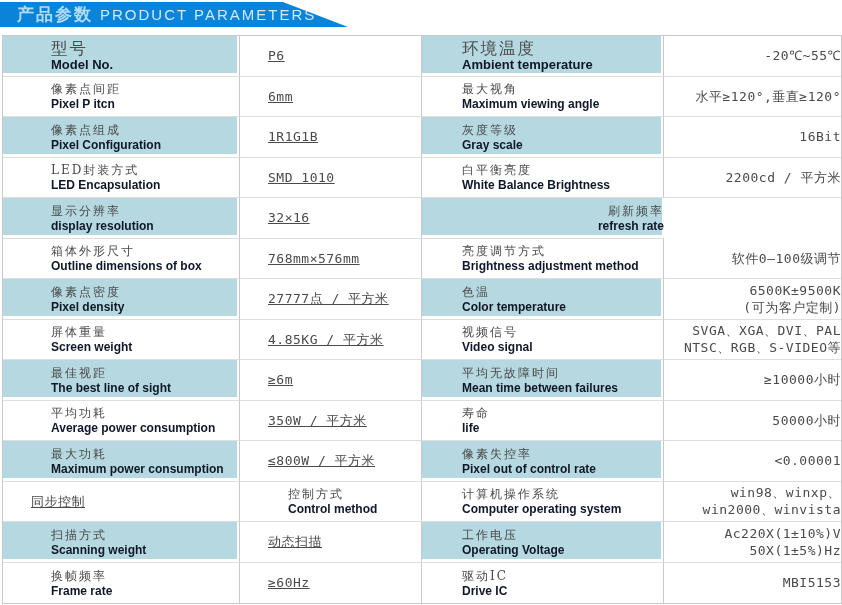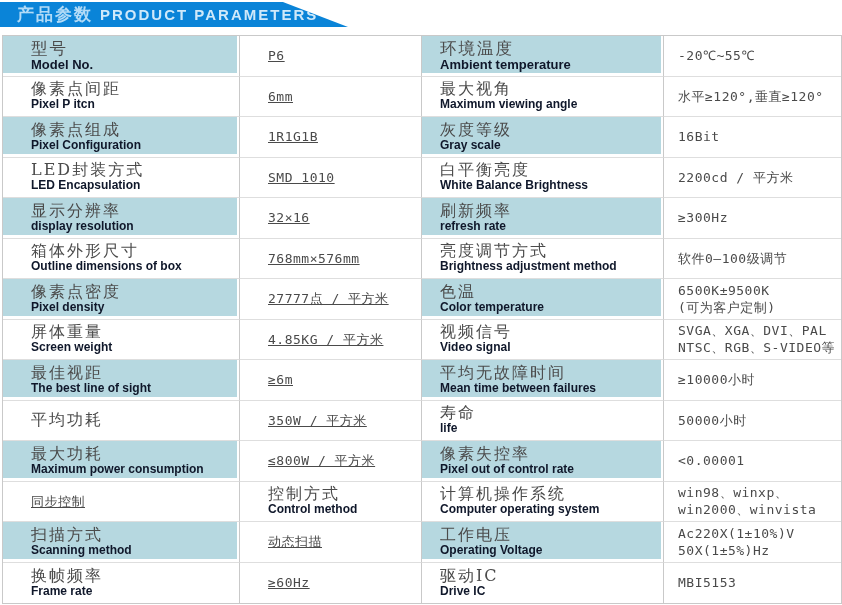--- a/index.html
+++ b/index.html
@@ -27,21 +27,21 @@
     font-family: "DejaVu Serif", serif;
     font-size: 17px;
     font-weight: bold;
     color: rgba(225, 243, 255, 0.78);
     letter-spacing: 2px;
     white-space: nowrap;
   }
   .banner .en-title {
     font-family: "Liberation Sans", sans-serif;
     font-size: 15px;
-    font-weight: 700;
+    font-weight: 400;
     color: #cfe9fa;
     letter-spacing: 2px;
     margin-left: 7px;
     white-space: nowrap;
     text-align: right;
   }
 
   
   .ptable {
     position: absolute;
@@ -59,31 +59,31 @@
   .cell {
     box-sizing: border-box;
     border-right: 1px solid var(--border, #c9c9c9);
     border-bottom: 1px solid #dedede;
     display: flex;
     flex-direction: column;
     justify-content: center;
     overflow: hidden;
   }
   .prow:last-child .cell { border-bottom: none; }
-  .cell:last-child { border-right: none; }
-
-  .label-cell { padding-left: 28px; }
-  .label-cell.c3 { padding-left: 18px; justify-content: center; }
+  .cell:last-child { border-right: none; text-align: right; }
+
+  .label-cell { padding-left: 48px; }
+  .label-cell.c3 { padding-left: 40px; justify-content: center; }
   .prow.shaded .label-cell {
     background: var(--shade, #b6d8e0);
     box-shadow: inset -2px -3px 0 0 #ffffff;
   }
   .zh {
     font-family: "DejaVu Serif", serif;
-    font-size: 16px;
+    font-size: 12px;
     color: #4b4b4b;
     letter-spacing: 2px;
     line-height: 16px;
     white-space: nowrap;
   }
   .en {
     font-family: "Liberation Sans", sans-serif;
     font-size: 12px;
     font-weight: bold;
     color: #0f172a;
@@ -168,21 +168,20 @@
   <div class="prow shaded">
     <div class="cell label-cell c1">
       <div class="zh">显示分辨率</div>
       <div class="en">display resolution</div>
     </div>
     <div class="cell value-cell c2">32×16</div>
     <div class="cell label-cell c3">
       <div class="zh">刷新频率</div>
       <div class="en">refresh rate</div>
     </div>
-    <div class="cell value-cell c4">≥300Hz</div>
   </div>
 
   <div class="prow">
     <div class="cell label-cell c1">
       <div class="zh">箱体外形尺寸</div>
       <div class="en">Outline dimensions of box</div>
     </div>
     <div class="cell value-cell c2">768mm×576mm</div>
     <div class="cell label-cell c3">
       <div class="zh">亮度调节方式</div>
@@ -228,20 +227,21 @@
     <div class="cell label-cell c3">
       <div class="zh">平均无故障时间</div>
       <div class="en">Mean time between failures</div>
     </div>
     <div class="cell value-cell c4">≥10000小时</div>
   </div>
 
   <div class="prow">
     <div class="cell label-cell c1">
       <div class="zh">平均功耗</div>
+      <div class="en">Average power consumption</div>
     </div>
     <div class="cell value-cell c2">350W / 平方米</div>
     <div class="cell label-cell c3">
       <div class="zh">寿命</div>
       <div class="en">life</div>
     </div>
     <div class="cell value-cell c4">50000小时</div>
   </div>
 
   <div class="prow shaded">
@@ -267,21 +267,21 @@
       <div class="zh">计算机操作系统</div>
       <div class="en">Computer operating system</div>
     </div>
     <div class="cell value-cell c4">win98、winxp、
 win2000、winvista</div>
   </div>
 
   <div class="prow shaded">
     <div class="cell label-cell c1">
       <div class="zh">扫描方式</div>
-      <div class="en">Scanning method</div>
+      <div class="en">Scanning weight</div>
     </div>
     <div class="cell value-cell c2">动态扫描</div>
     <div class="cell label-cell c3">
       <div class="zh">工作电压</div>
       <div class="en">Operating Voltage</div>
     </div>
     <div class="cell value-cell c4">Ac220X(1±10%)V
 50X(1±5%)Hz</div>
   </div>
 

